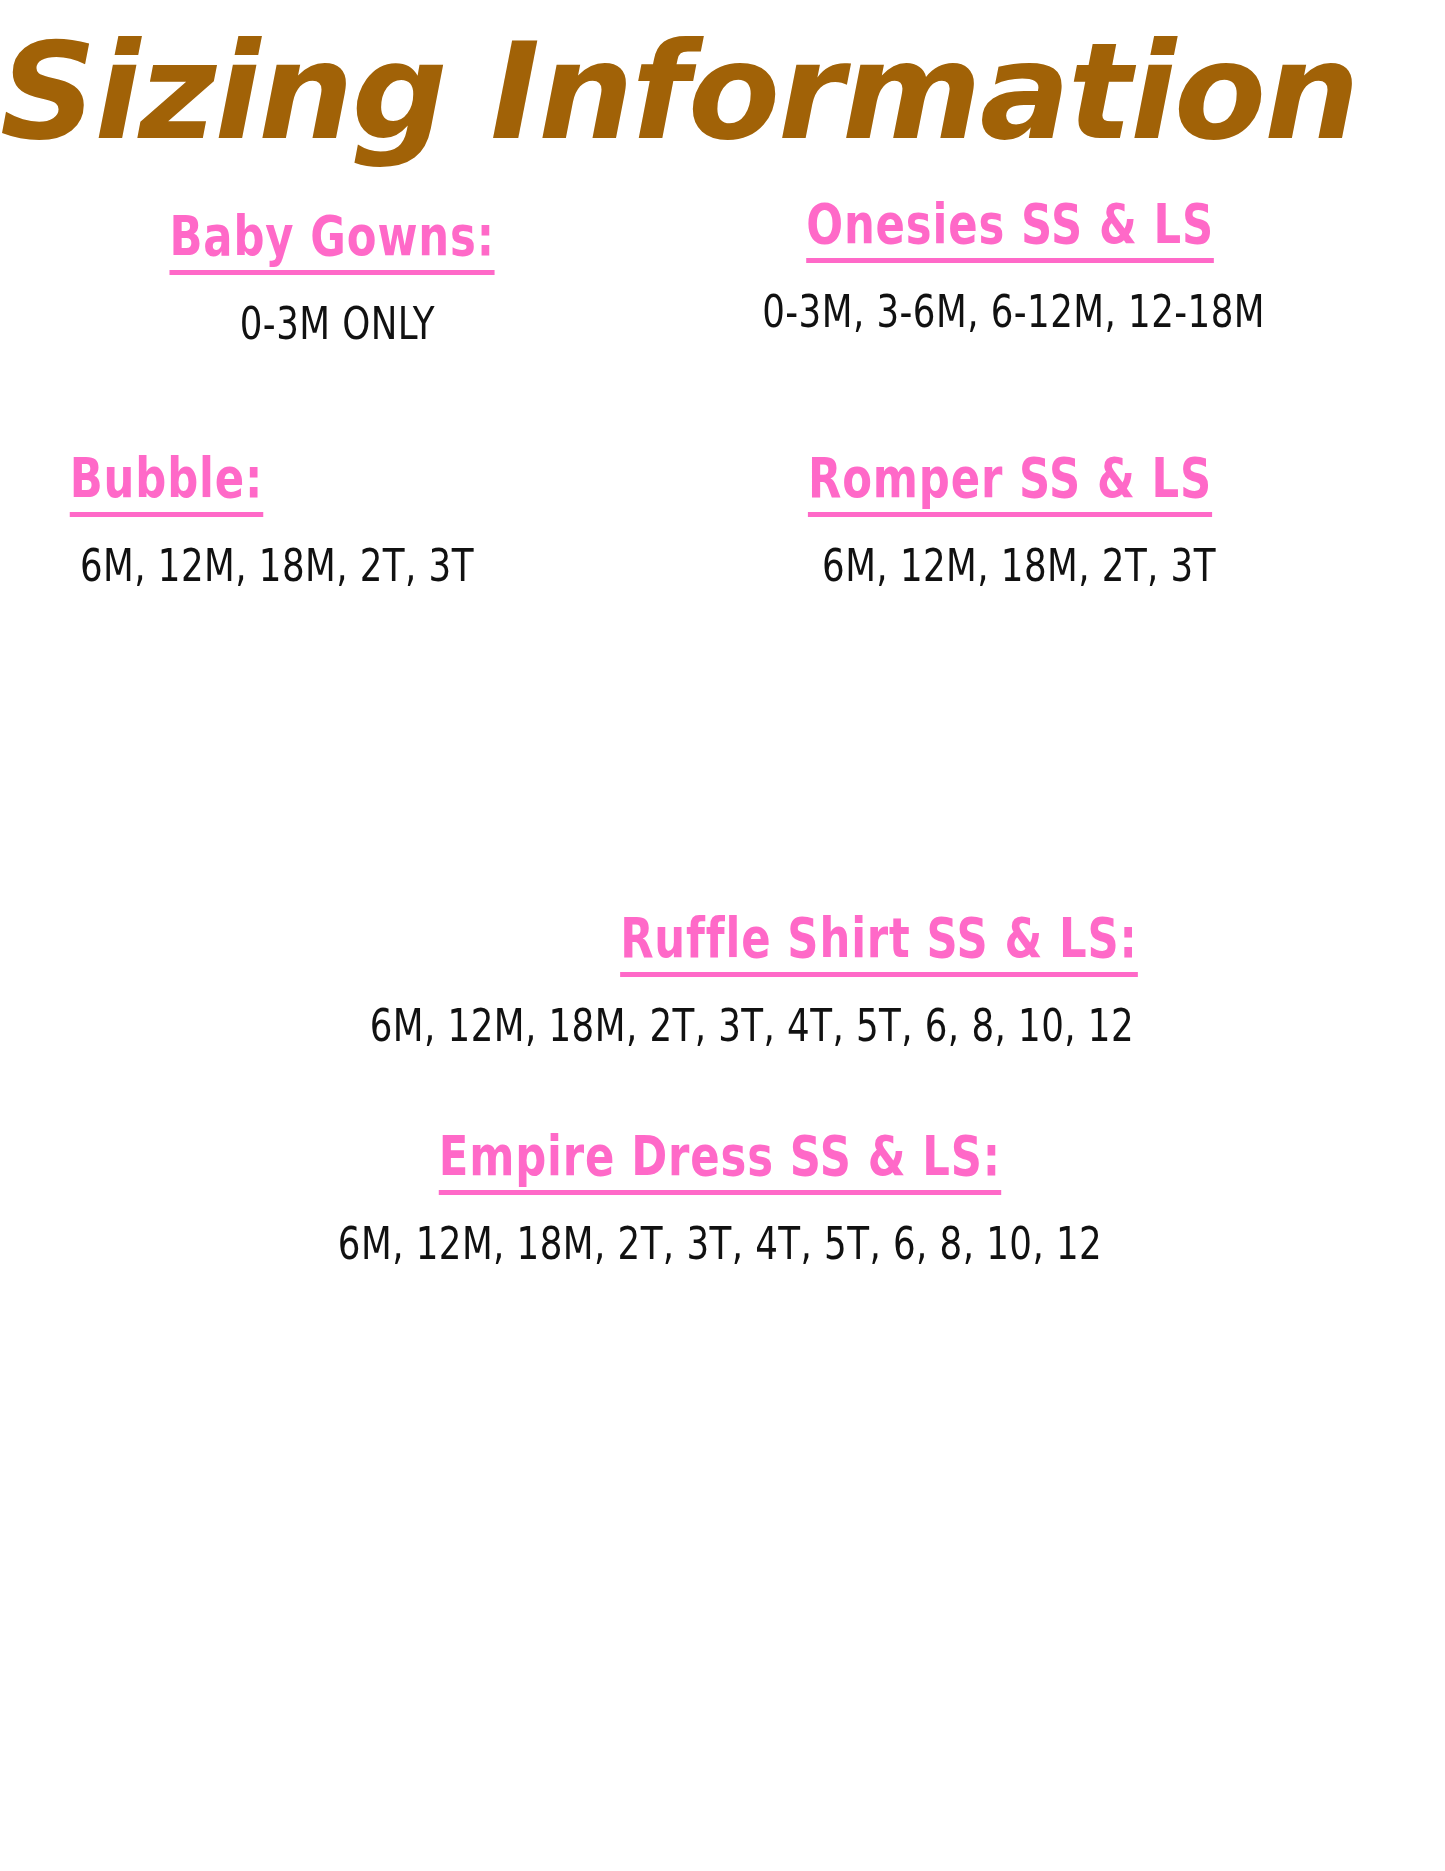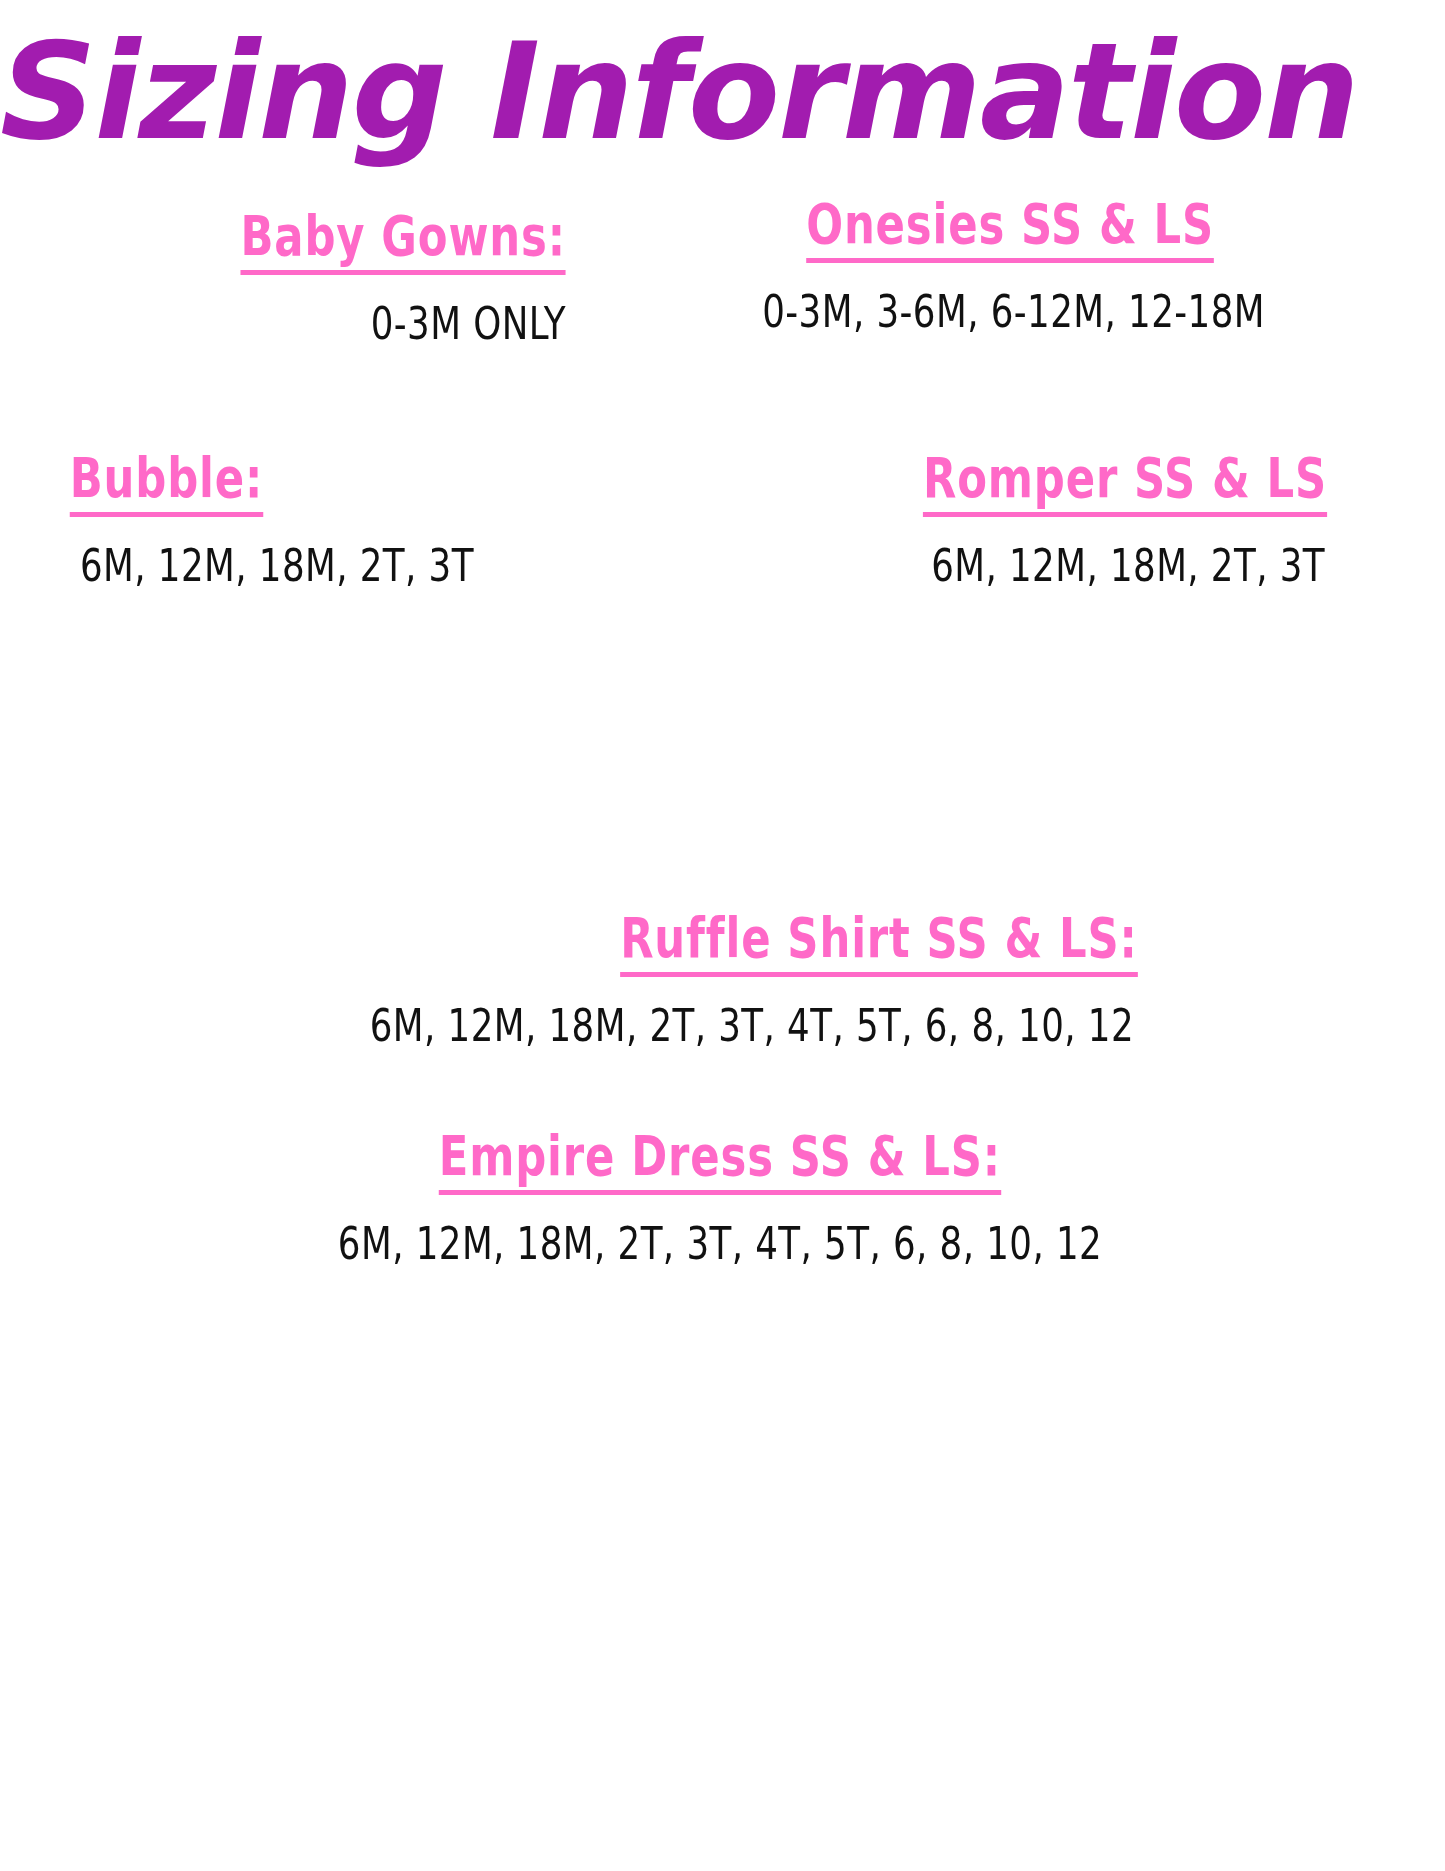--- a/index.html
+++ b/index.html
@@ -29,21 +29,21 @@
     top: 22px;
     left: 0;
     width: 1174px;
     text-align: center;
     font-family: "DejaVu Sans", sans-serif;
     font-weight: bold;
     font-style: italic;
     font-size: 134px;
     line-height: 1.05;
     letter-spacing: -2px;
-    color: #a21caf;
+    color: #a16207;
     white-space: nowrap;
   }
 
   
   .section {
     position: absolute;
   }
 
   .sec-heading {
     font-family: "DejaVu Sans Condensed", "DejaVu Sans", sans-serif;
@@ -70,21 +70,21 @@
     margin-top: 26px;
     transform: scaleX(0.9);
     transform-origin: center top;
   }
 
   
   #sec-baby-gowns {
     top: 208px;
     left: 72px;
     width: 520px;
-    text-align: right;
+    text-align: center;
   }
   #sec-baby-gowns .sec-sizes {
     padding-left: 12px;
   }
 
   #sec-onesies {
     top: 196px;
     left: 660px;
     width: 700px;
     text-align: center;
@@ -96,21 +96,21 @@
   #sec-bubble {
     top: 450px;
     left: 54px;
     width: 520px;
   }
 
   #sec-romper {
     top: 450px;
     left: 660px;
     width: 700px;
-    text-align: right;
+    text-align: center;
   }
   #sec-romper .sec-sizes {
     padding-left: 20px;
   }
 
   #sec-unisex {
     top: 686px;
     left: 260px;
     width: 920px;
     text-align: center;

